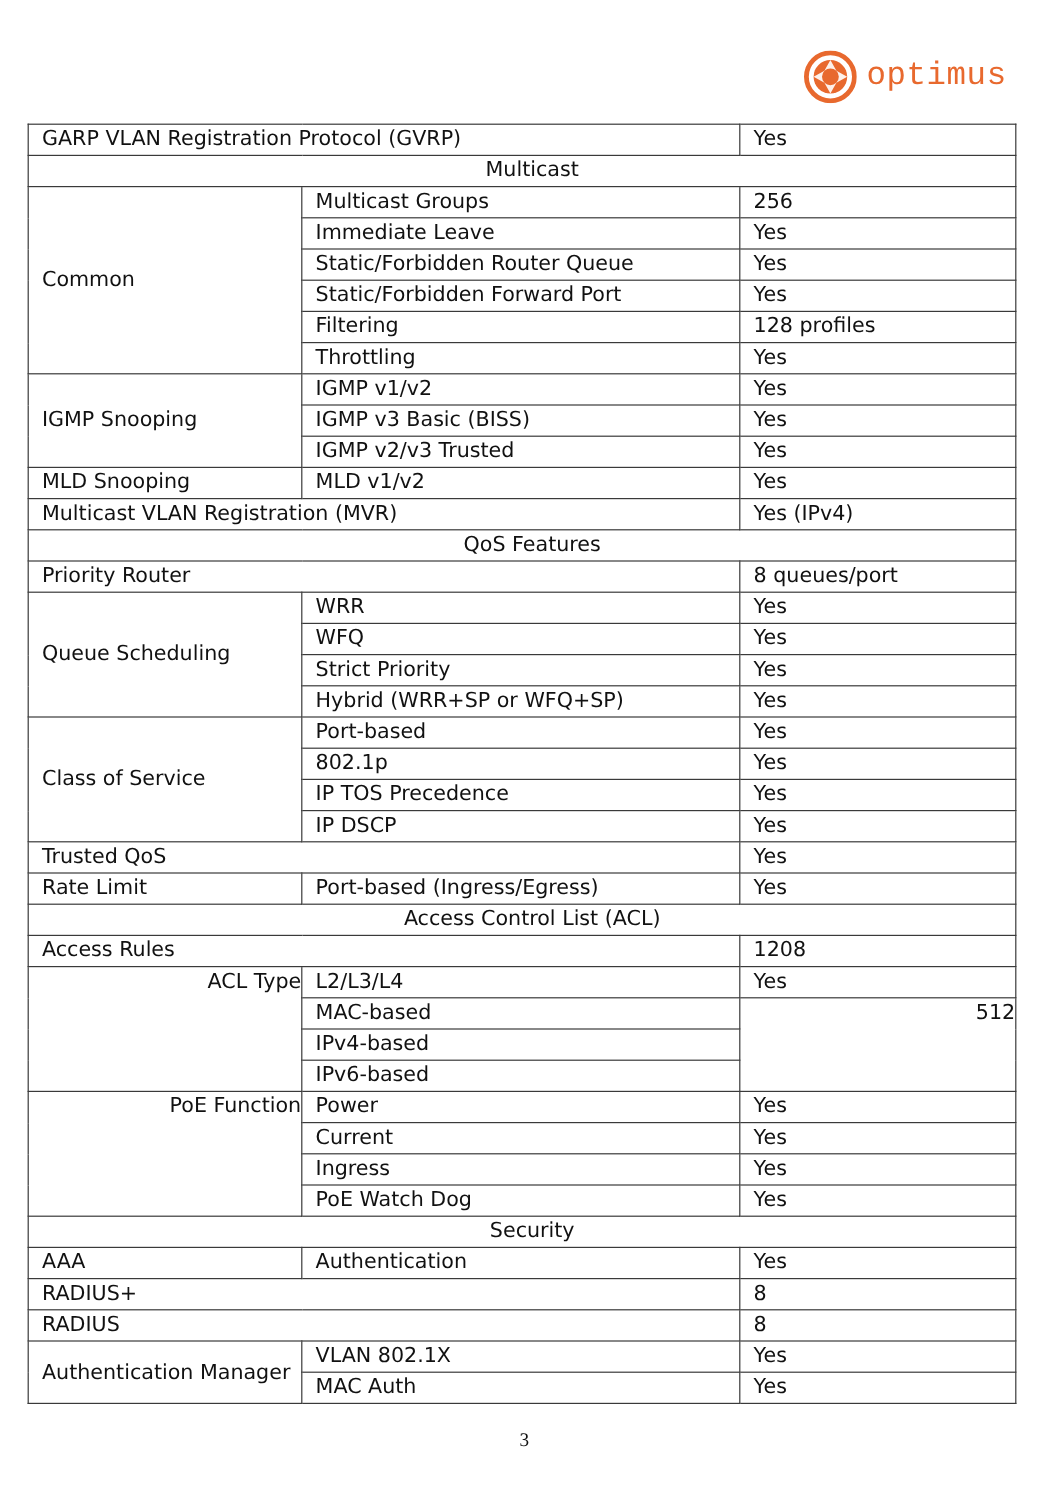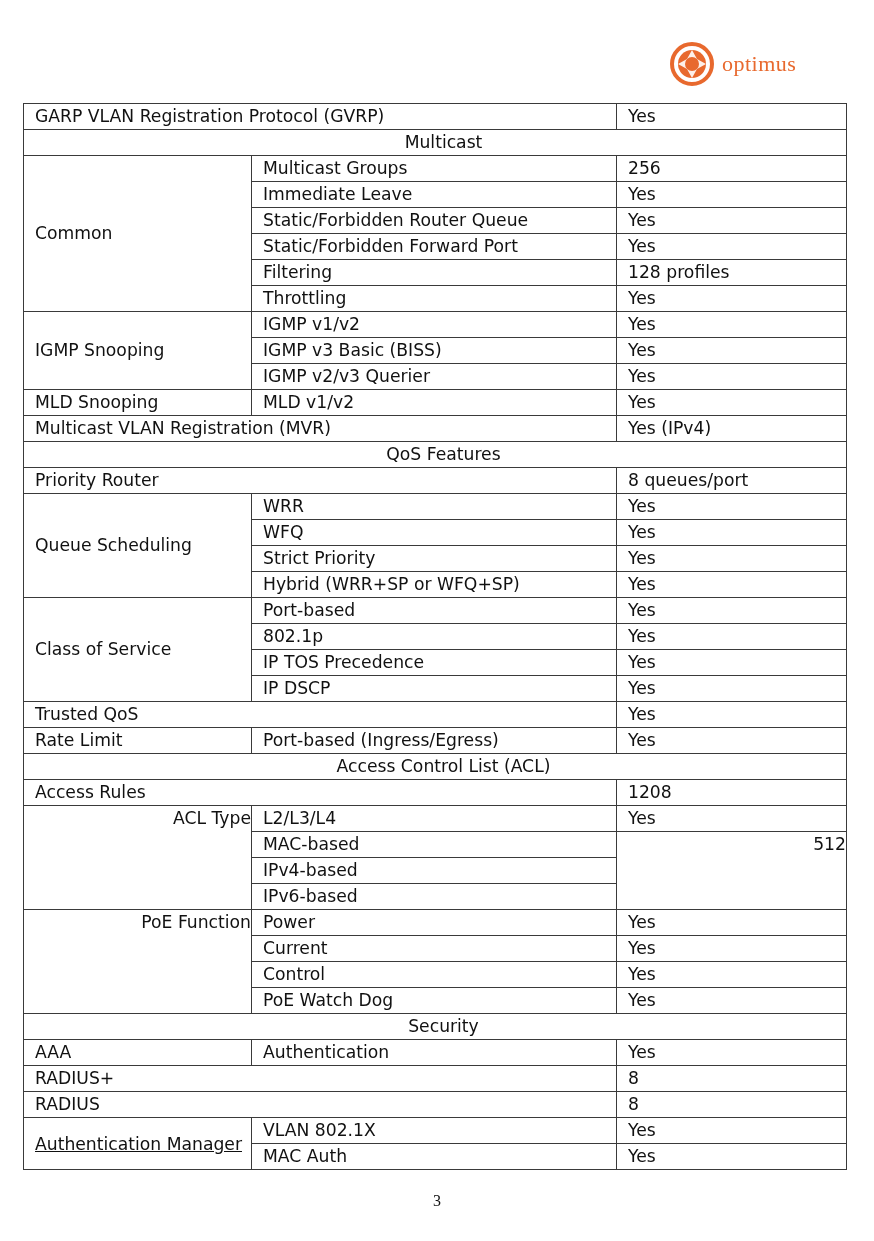--- a/index.html
+++ b/index.html
@@ -1,29 +1,29 @@
 <!DOCTYPE html>
 <html><head>
   <meta charset="utf-8">
   <style>
     html, body { margin: 0; padding: 0; background: #ffffff; }
     body { width: 874px; height: 1241px; position: relative; overflow: hidden;
            font-family: "DejaVu Sans", sans-serif; color: #111; }
     .logo { position: absolute; left: 670px; top: 42px; height: 44px; display: flex; align-items: center; }
     .logo-mark { width: 44px; height: 44px; }
-    .logo-text { margin-left: 8px; font-family: Liberation Serif, serif; font-size: 22px;
+    .logo-text { margin-left: 8px; font-family: Liberation Mono, monospace; font-size: 27px;
                  color: #e8692e; letter-spacing: 0.5px; font-weight: normal; }
     table.spec { position: absolute; left: 23px; top: 103px; width: 823px; border-collapse: collapse;
                  table-layout: fixed; }
     table.spec td { border: 1px solid #3a3a3a; height: 25px; padding: 0 0 0 11px;
                     font-size: 17.2px; line-height: 25px; vertical-align: middle; white-space: nowrap;
                     overflow: hidden; }
     table.spec td.section { text-align: center; padding-left: 17px; }
     table.spec td.top { vertical-align: top; text-align: right; }
-    table.spec td.wrap { white-space: normal; line-height: 26px; text-decoration: underline; }
+    table.spec td.wrap { white-space: normal; line-height: 26px; }
     col.c1 { width: 228px; } col.c2 { width: 365px; } col.c3 { width: 230px; }
     .page-number { position: absolute; top: 1192px; left: 0; width: 874px; text-align: center;
                    font-family: "Liberation Serif", serif; font-size: 16px; color: #111; }
   </style>
 </head>
 <body>
 
 <div class="logo">
   <svg class="logo-mark" viewBox="0 0 44 44">
     <circle cx="22" cy="22" r="20" fill="none" stroke="#e8692e" stroke-width="4"></circle>
@@ -77,21 +77,21 @@
     <tr>
       <td rowspan="3">IGMP Snooping</td>
       <td>IGMP v1/v2</td>
       <td>Yes</td>
     </tr>
     <tr>
       <td>IGMP v3 Basic (BISS)</td>
       <td>Yes</td>
     </tr>
     <tr>
-      <td>IGMP v2/v3 Querier</td>
+      <td>IGMP v2/v3 Trusted</td>
       <td>Yes</td>
     </tr>
     <tr>
       <td>MLD Snooping</td>
       <td>MLD v1/v2</td>
       <td>Yes</td>
     </tr>
     <tr>
       <td colspan="2">Multicast VLAN Registration (MVR)</td>
       <td>Yes (IPv4)</td>
@@ -173,21 +173,21 @@
     <tr>
       <td rowspan="4" class="top">PoE Function</td>
       <td>Power</td>
       <td>Yes</td>
     </tr>
     <tr>
       <td>Current</td>
       <td>Yes</td>
     </tr>
     <tr>
-      <td>Control</td>
+      <td>Ingress</td>
       <td>Yes</td>
     </tr>
     <tr>
       <td>PoE Watch Dog</td>
       <td>Yes</td>
     </tr>
 
     <tr>
       <td colspan="3" class="section">Security</td>
     </tr>

